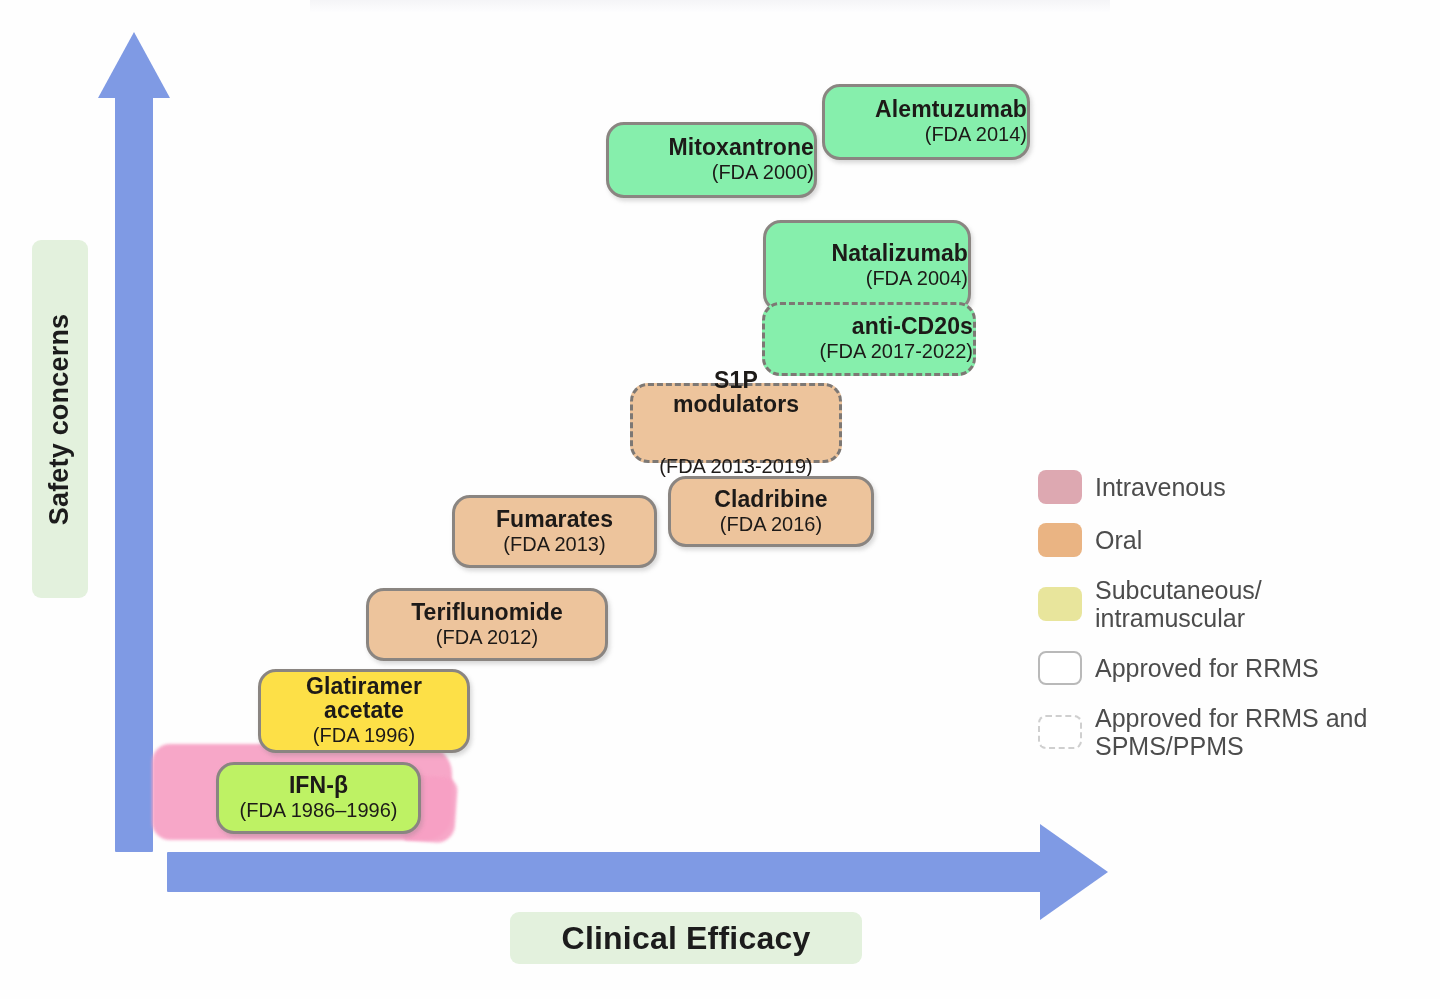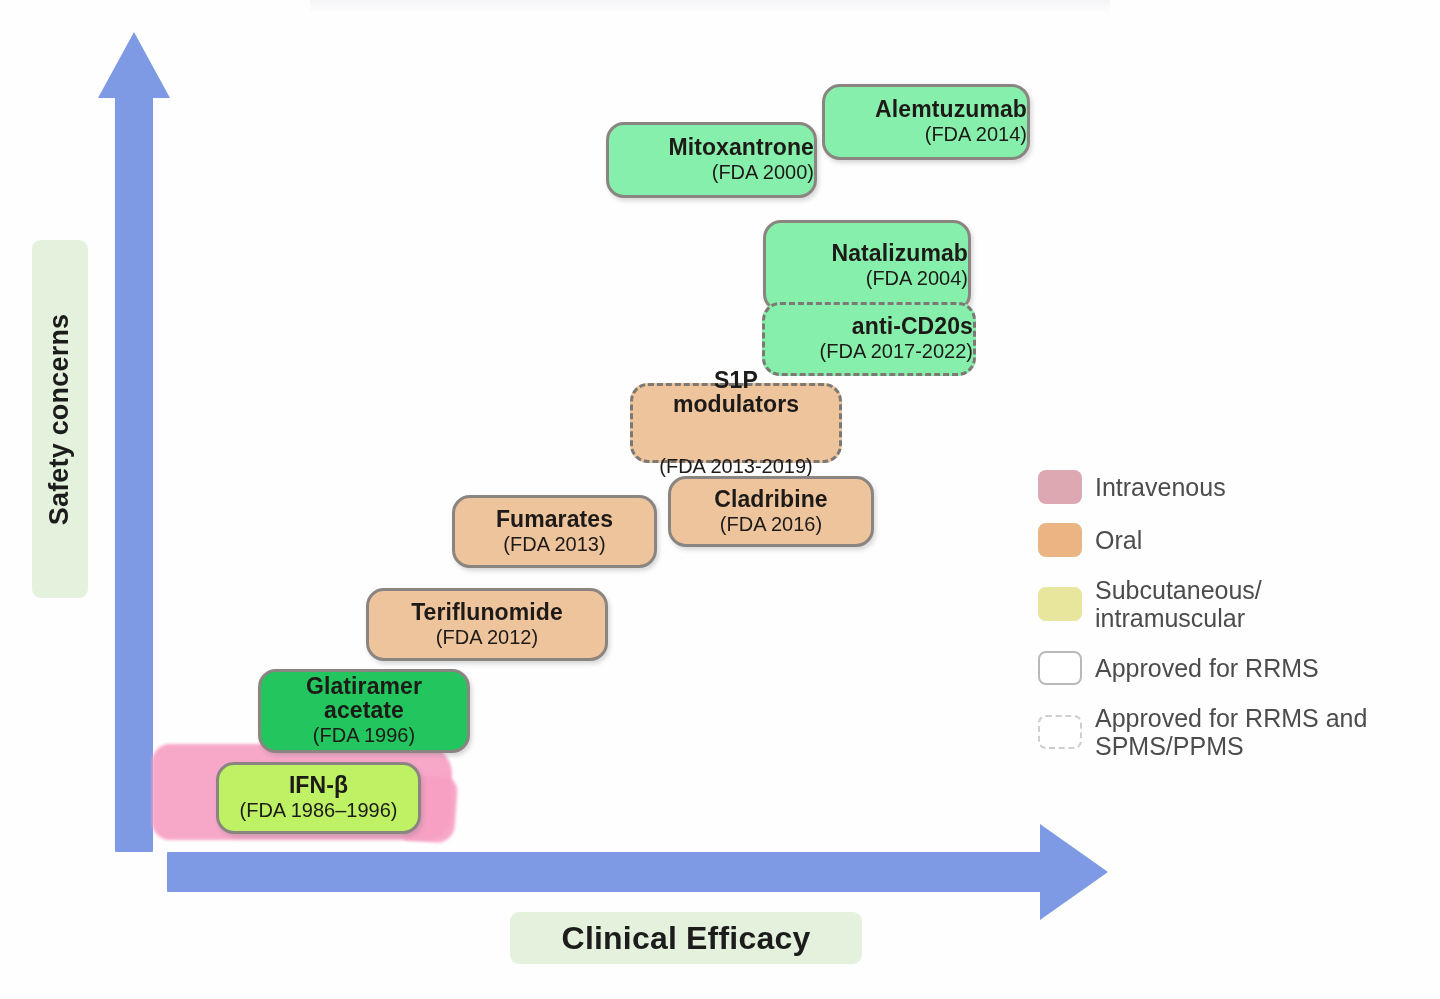--- a/index.html
+++ b/index.html
@@ -143,21 +143,21 @@
     line-height: 1.04;
     letter-spacing: .1px;
   }
   .pill .pyear {
     font-size: 20px;
     line-height: 1.12;
     margin-top: 1px;
   }
   .pill.iv    { background: #86efac; align-items: flex-end; }
   .pill.oral  { background: #edc49c; }
-  .pill.sc    { background: #22c55e; }
+  .pill.sc    { background: #fde047; }
   .pill.ifn   { background: #bef264; margin-left: 35px; }
   .pill.dashed {
     border-style: dashed;
     border-color: #7d7874;
     box-shadow: none;
   }
 
   
   .legend {
     position: absolute;

